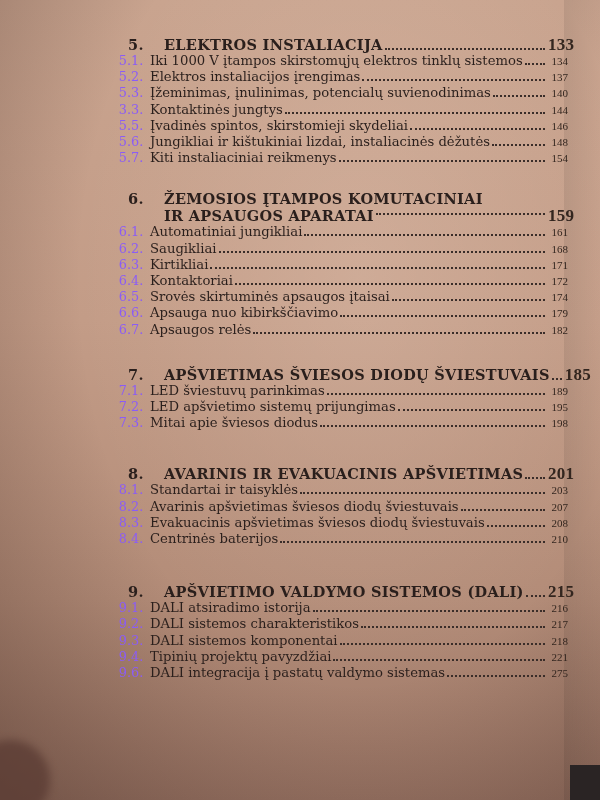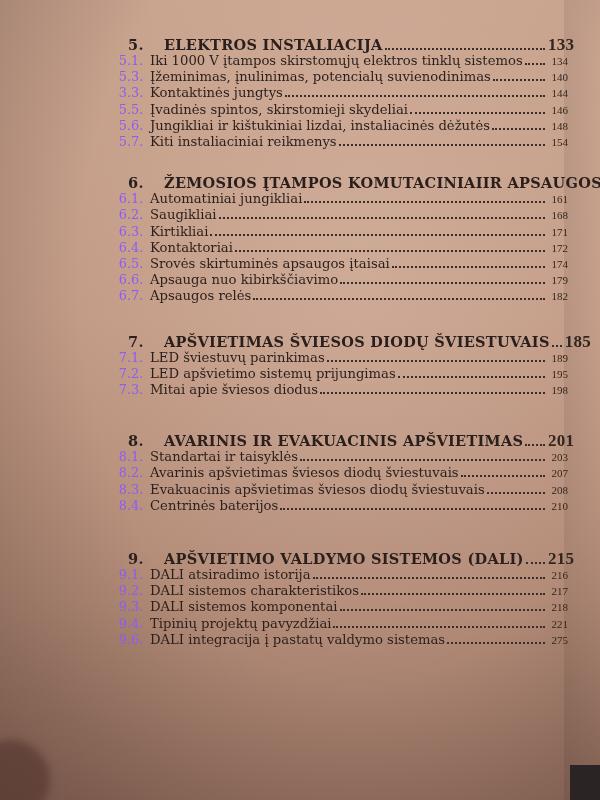--- a/index.html
+++ b/index.html
@@ -27,21 +27,21 @@
       background: #2a2424;
     }
     .toc { position: absolute; left: 128px; top: 36px; width: 440px; }
     .chapter { position: relative; }
     .chap-head {
       display: flex; align-items: baseline; font-weight: bold;
       font-size: 14.5px; letter-spacing: 0.3px; line-height: 17px;
     }
     .chap-num { width: 36px; flex: none; }
     .chap-title { flex: none; }
-    .chap-title-wrap { display: flex; flex-direction: row; flex: 1; }
+    .chap-title-wrap { display: flex; flex-direction: column; flex: 1; }
     .row { display: flex; align-items: baseline; font-size: 13.2px; line-height: 15.2px; }
     .item-num { width: 30px; flex: none; color: #8b5cf6; font-size: 12.8px; margin-left: -12px; padding-right: 4px; text-align: center; }
     .item-title { flex: none; white-space: nowrap; }
     .leader {
       flex: 1; border-bottom: 2px dotted #3a2d29; margin: 0 3px 3px 2px; height: 0; min-width: 10px;
     }
     .pg { flex: none; font-size: 11px; width: 20px; text-align: right; color: #33261f; font-family: "Liberation Serif", serif; }
     .chap-head .pg { font-size: 17px; font-weight: bold; }
     .head-line { display: flex; align-items: center; }
   </style>
@@ -60,20 +60,26 @@
       <span class="chap-num">5.</span>
       <span class="chap-title">ELEKTROS INSTALIACIJA</span>
       <span class="leader"></span>
       <span class="pg">133</span>
     </div>
     <div class="row">
         <span class="item-num">5.1.</span>
         <span class="item-title">Iki 1000 V įtampos skirstomųjų elektros tinklų sistemos</span>
         <span class="leader"></span>
         <span class="pg">134</span>
+      </div>
+    <div class="row">
+        <span class="item-num">5.2.</span>
+        <span class="item-title">Elektros instaliacijos įrengimas</span>
+        <span class="leader"></span>
+        <span class="pg">137</span>
       </div>
     <div class="row">
         <span class="item-num">5.3.</span>
         <span class="item-title">Įžeminimas, įnulinimas, potencialų suvienodinimas</span>
         <span class="leader"></span>
         <span class="pg">140</span>
       </div>
     <div class="row">
         <span class="item-num">3.3.</span>
         <span class="item-title">Kontaktinės jungtys</span>

